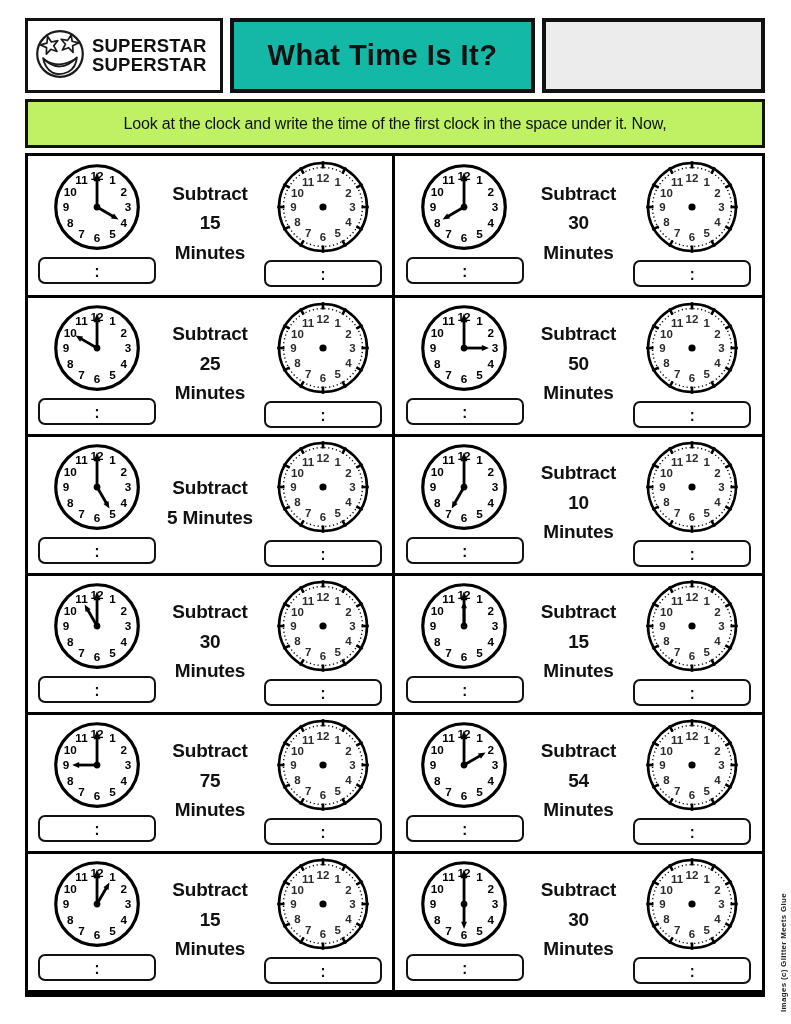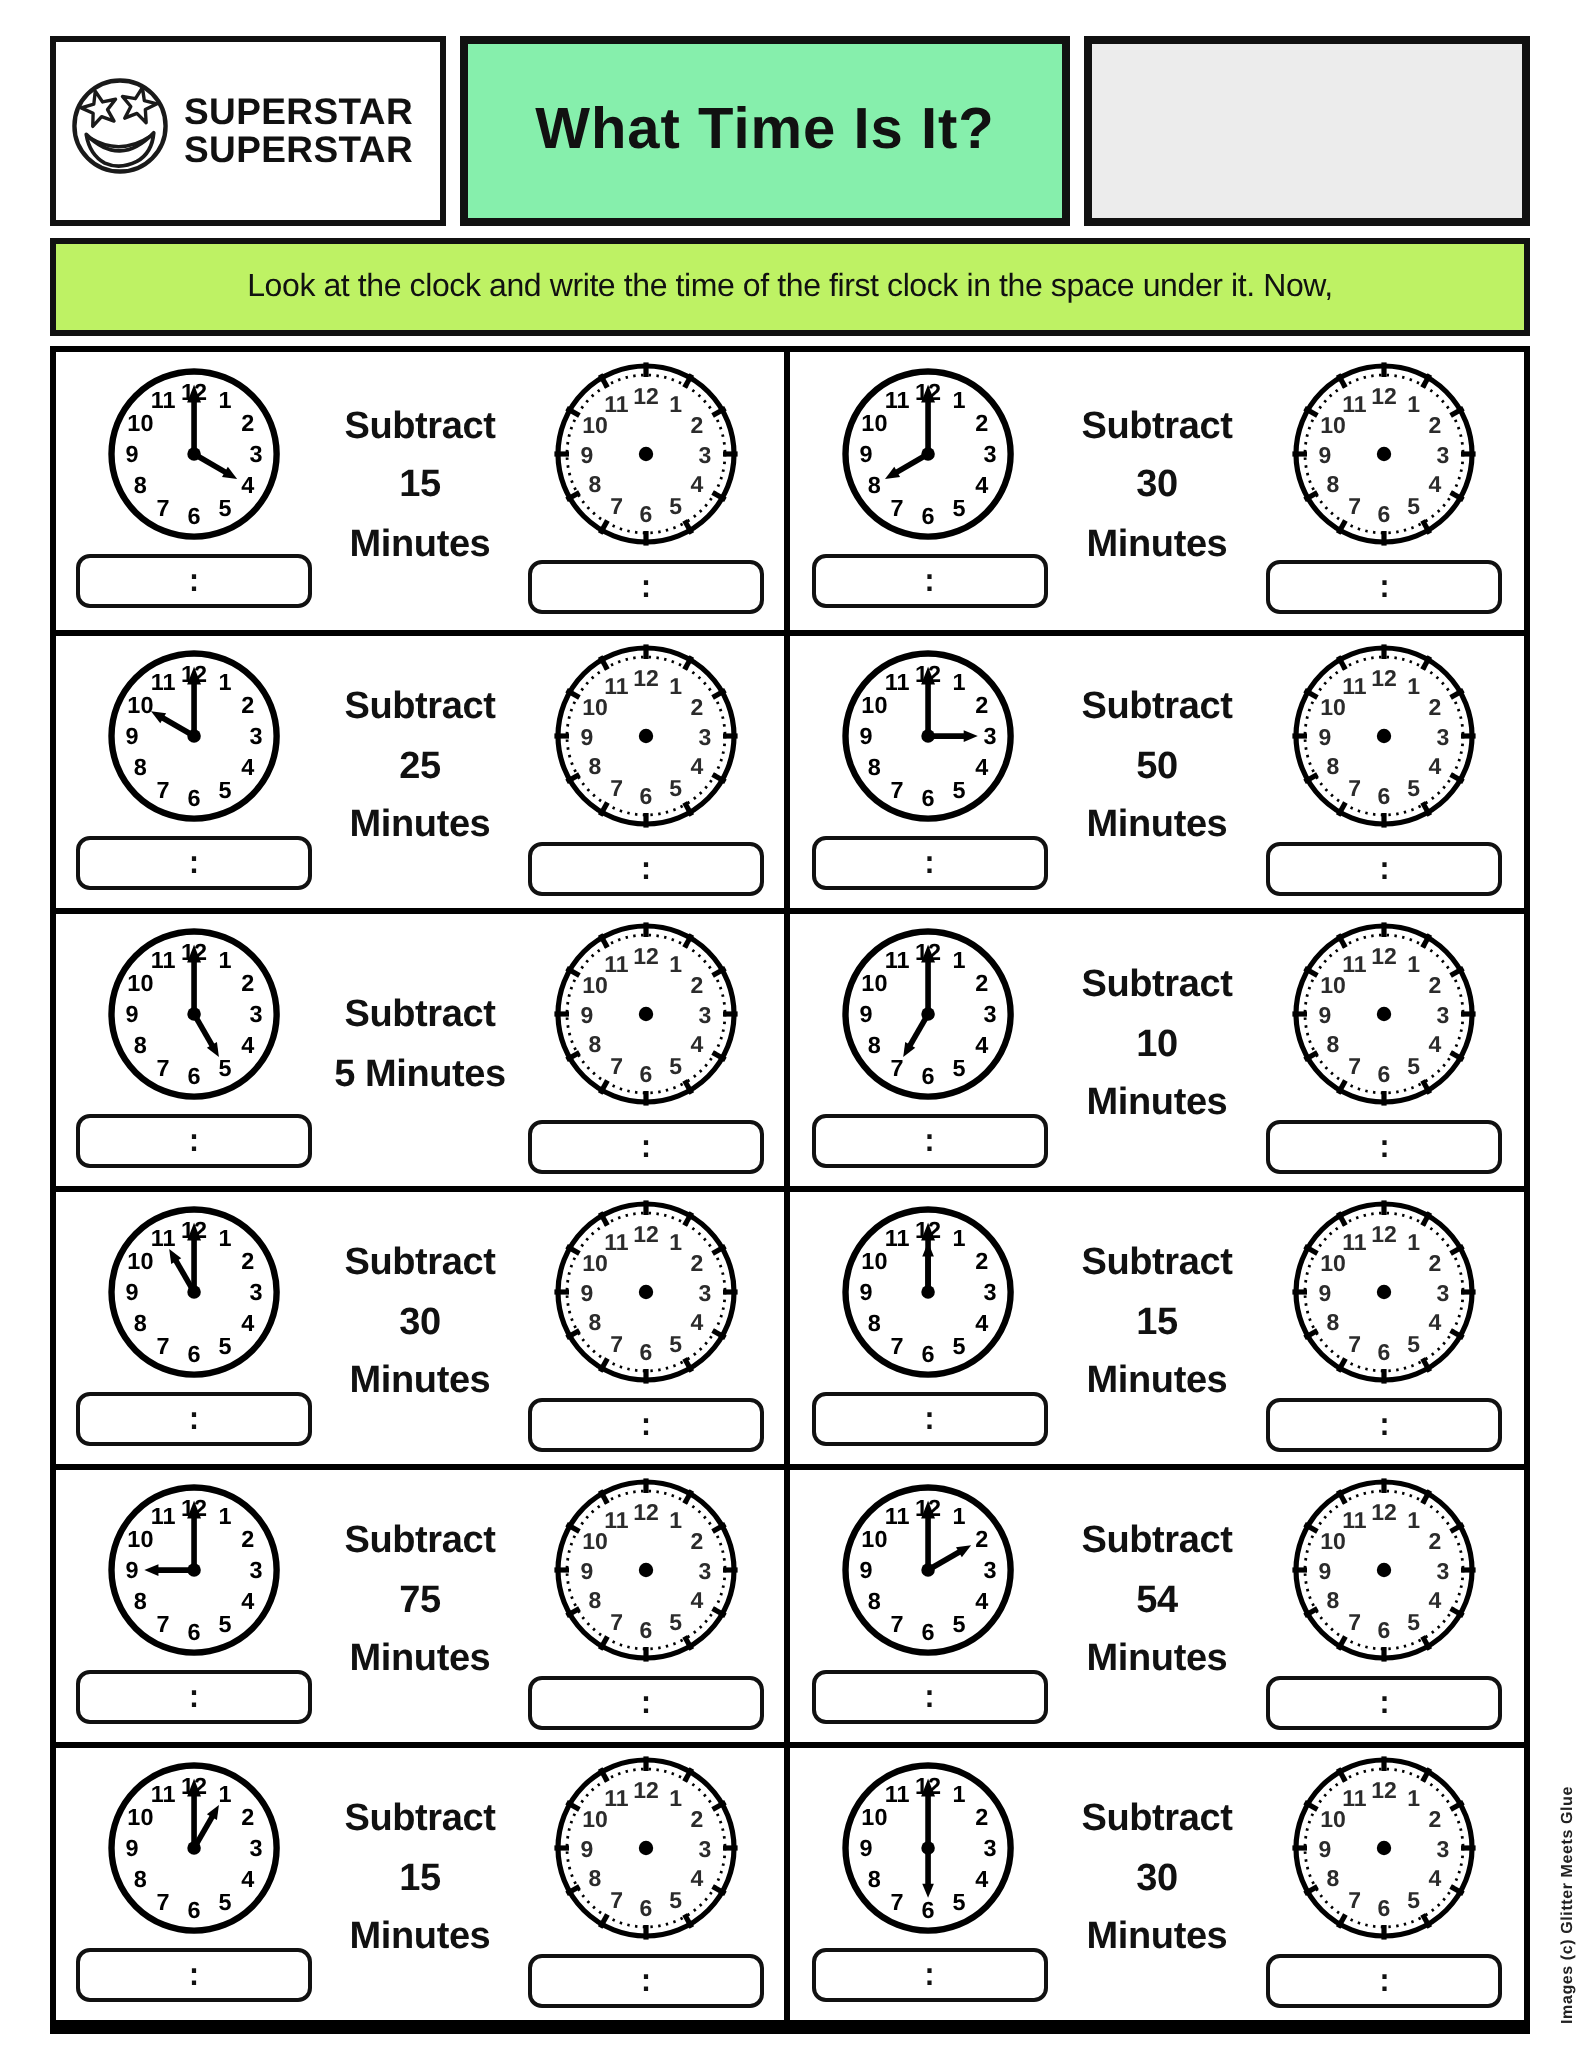--- a/index.html
+++ b/index.html
@@ -7,31 +7,31 @@
   body {
     width: 791px; height: 1024px;
     font-family: "Liberation Sans", sans-serif;
     color: #111;
     position: relative;
     overflow: hidden;
   }
   .page { width: 791px; height: 1024px; padding: 18px 26px 0 25px; position: relative; }
 
   
-  .header { display: flex; gap: 7px; height: 95px; }
+  .header { display: flex; gap: 7px; height: 75px; }
   .brand-box {
     border: 3px solid #111; width: 198px; height: 100%;
     display: flex; align-items: center; gap: 5px; padding: 0 5px;
     background: #fff;
   }
   .brand-text { font-weight: 700; font-size: 18.5px; line-height: 1.02; letter-spacing: 0.2px; }
   .title-box {
     border: 4px solid #111; flex: 1; height: 100%;
     display: flex; align-items: center; justify-content: center;
-    background: #86efac;
+    background: #14b8a6;
   }
   .title-box h1 { font-size: 29px; font-weight: 700; letter-spacing: 0.5px; }
   .name-box { border: 4px solid #111; width: 223px; height: 100%; background: #ececec; }
 
   
   .instructions {
     margin-top: 6px; border: 3px solid #111; background: #bef264;
     text-align: center; font-size: 16px; font-weight: 500;
     padding: 9px 2px 8px 2px; line-height: 1.6; letter-spacing: -0.2px;
   }

